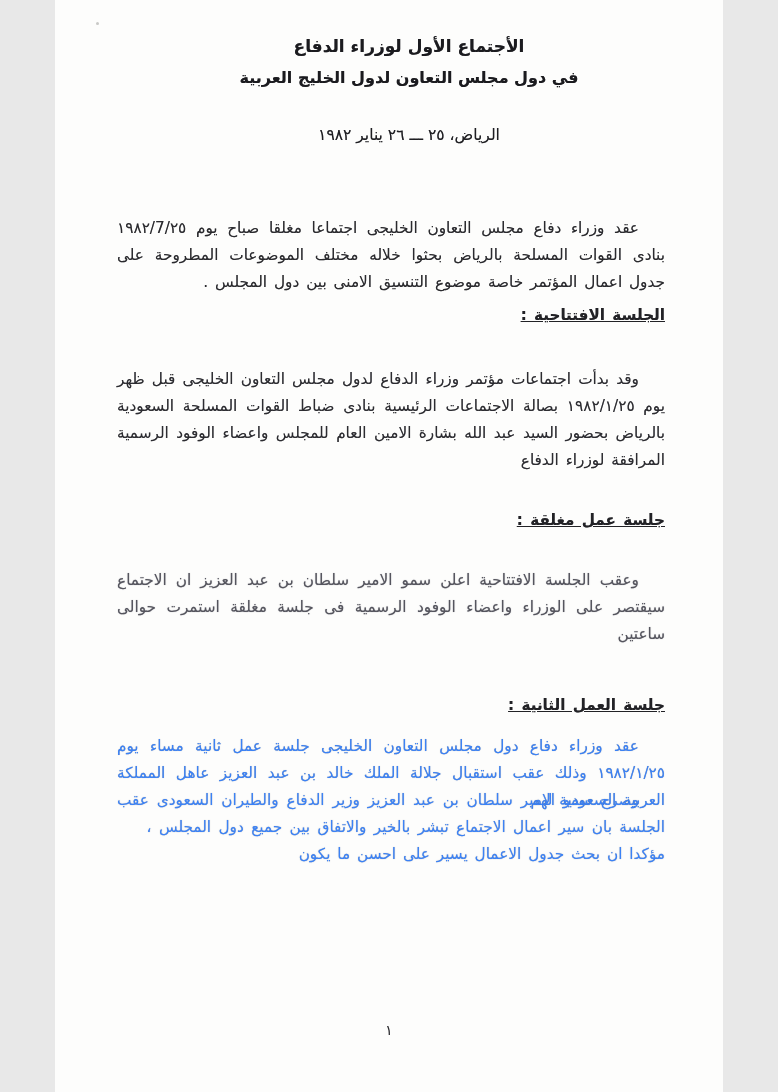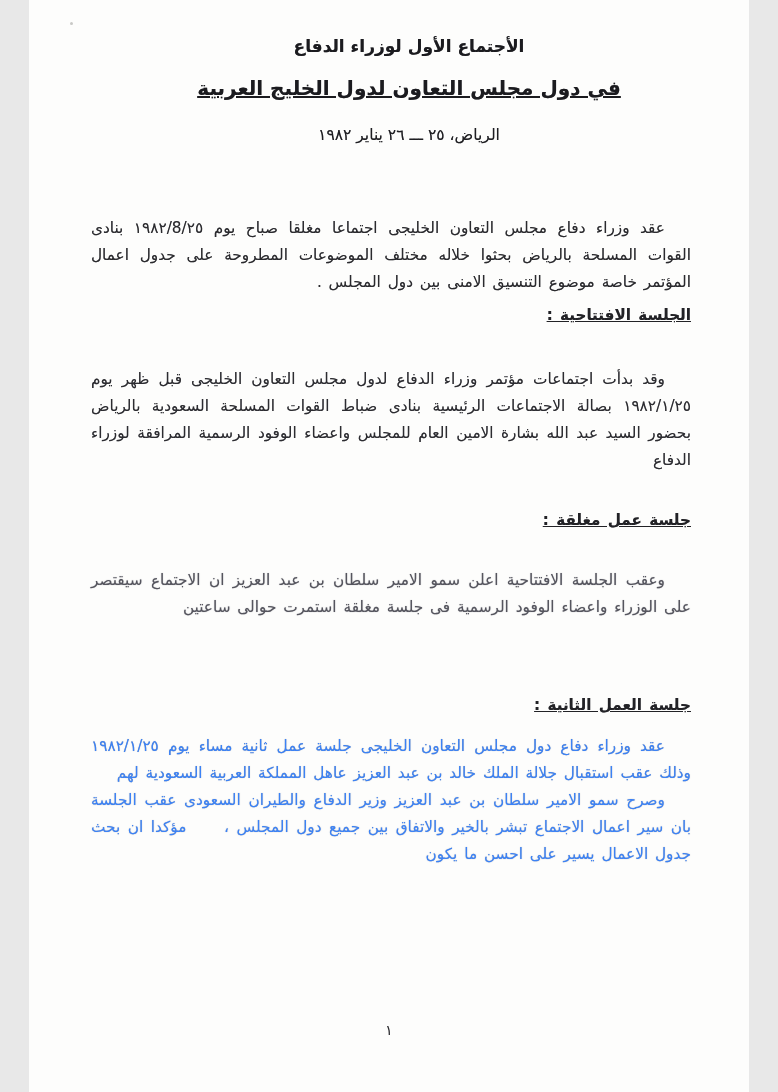--- a/index.html
+++ b/index.html
@@ -3,21 +3,21 @@
 <meta charset="utf-8">
 <style>
   html, body {
     margin: 0;
     padding: 0;
     background: #e8e8e8;
     font-family: "DejaVu Sans", sans-serif;
   }
   .page {
     position: relative;
-    width: 720px;
+    width: 668px;
     height: 1092px;
     margin: 0 auto;
     background: #fdfdfc;
     overflow: hidden;
     color: #232327;
   }
   .abs { position: absolute; }
   .centered {
     left: 40px;
     right: 0;
@@ -26,26 +26,25 @@
   }
   .title-line1 {
     top: 36px;
     font-weight: bold;
     font-size: 17px;
     letter-spacing: 0;
     color: #1b1b1f;
     text-shadow: 0 0 0.6px rgba(20,20,25,0.55);
   }
   .title-line2 {
-    top: 76px;
+    top: 68px;
     font-weight: bold;
-    font-size: 20px;
+    font-size: 16px;
     color: #1b1b1f;
     text-shadow: 0 0 0.6px rgba(20,20,25,0.55);
-    text-decoration: underline;
   }
   .date-line {
     top: 126px;
     font-weight: normal;
     font-size: 15.5px;
     color: #1e1e22;
     text-shadow: 0 0 0.5px rgba(20,20,25,0.5);
   }
   .body-text {
     right: 58px;
@@ -105,21 +104,21 @@
 <div class="page">
 
   <div class="speck speck-1 abs"></div>
 
   <div class="abs centered title-line1">الأجتماع الأول لوزراء الدفاع</div>
 
   <div class="abs centered title-line2">في دول مجلس التعاون لدول الخليج العربية</div>
 
   <div class="abs centered date-line">الرياض، ٢٥ ـــ ٢٦ يناير ١٩٨٢</div>
 
-  <p class="abs body-text indent para-1">عقد وزراء دفاع مجلس التعاون الخليجى اجتماعا مغلقا صباح يوم ١٩٨٢/8/٢٥ بنادى القوات المسلحة بالرياض بحثوا خلاله مختلف الموضوعات المطروحة على جدول اعمال المؤتمر خاصة موضوع التنسيق الامنى بين دول المجلس .</p>
+  <p class="abs body-text indent para-1">عقد وزراء دفاع مجلس التعاون الخليجى اجتماعا مغلقا صباح يوم ١٩٨٢/7/٢٥ بنادى القوات المسلحة بالرياض بحثوا خلاله مختلف الموضوعات المطروحة على جدول اعمال المؤتمر خاصة موضوع التنسيق الامنى بين دول المجلس .</p>
 
   <div class="abs heading heading-1">الجلسة الافتتاحية :</div>
 
   <p class="abs body-text indent para-2">وقد بدأت اجتماعات مؤتمر وزراء الدفاع لدول مجلس التعاون الخليجى قبل ظهر يوم ١٩٨٢/١/٢٥ بصالة الاجتماعات الرئيسية بنادى ضباط القوات المسلحة السعودية بالرياض بحضور السيد عبد الله بشارة الامين العام للمجلس واعضاء الوفود الرسمية المرافقة لوزراء الدفاع</p>
 
   <div class="abs heading heading-2">جلسة عمل مغلقة :</div>
 
   <p class="abs body-text indent para-3">وعقب الجلسة الافتتاحية اعلن سمو الامير سلطان بن عبد العزيز ان الاجتماع سيقتصر على الوزراء واعضاء الوفود الرسمية فى جلسة مغلقة استمرت حوالى ساعتين</p>
 
   <div class="abs heading heading-3">جلسة العمل الثانية :</div>

